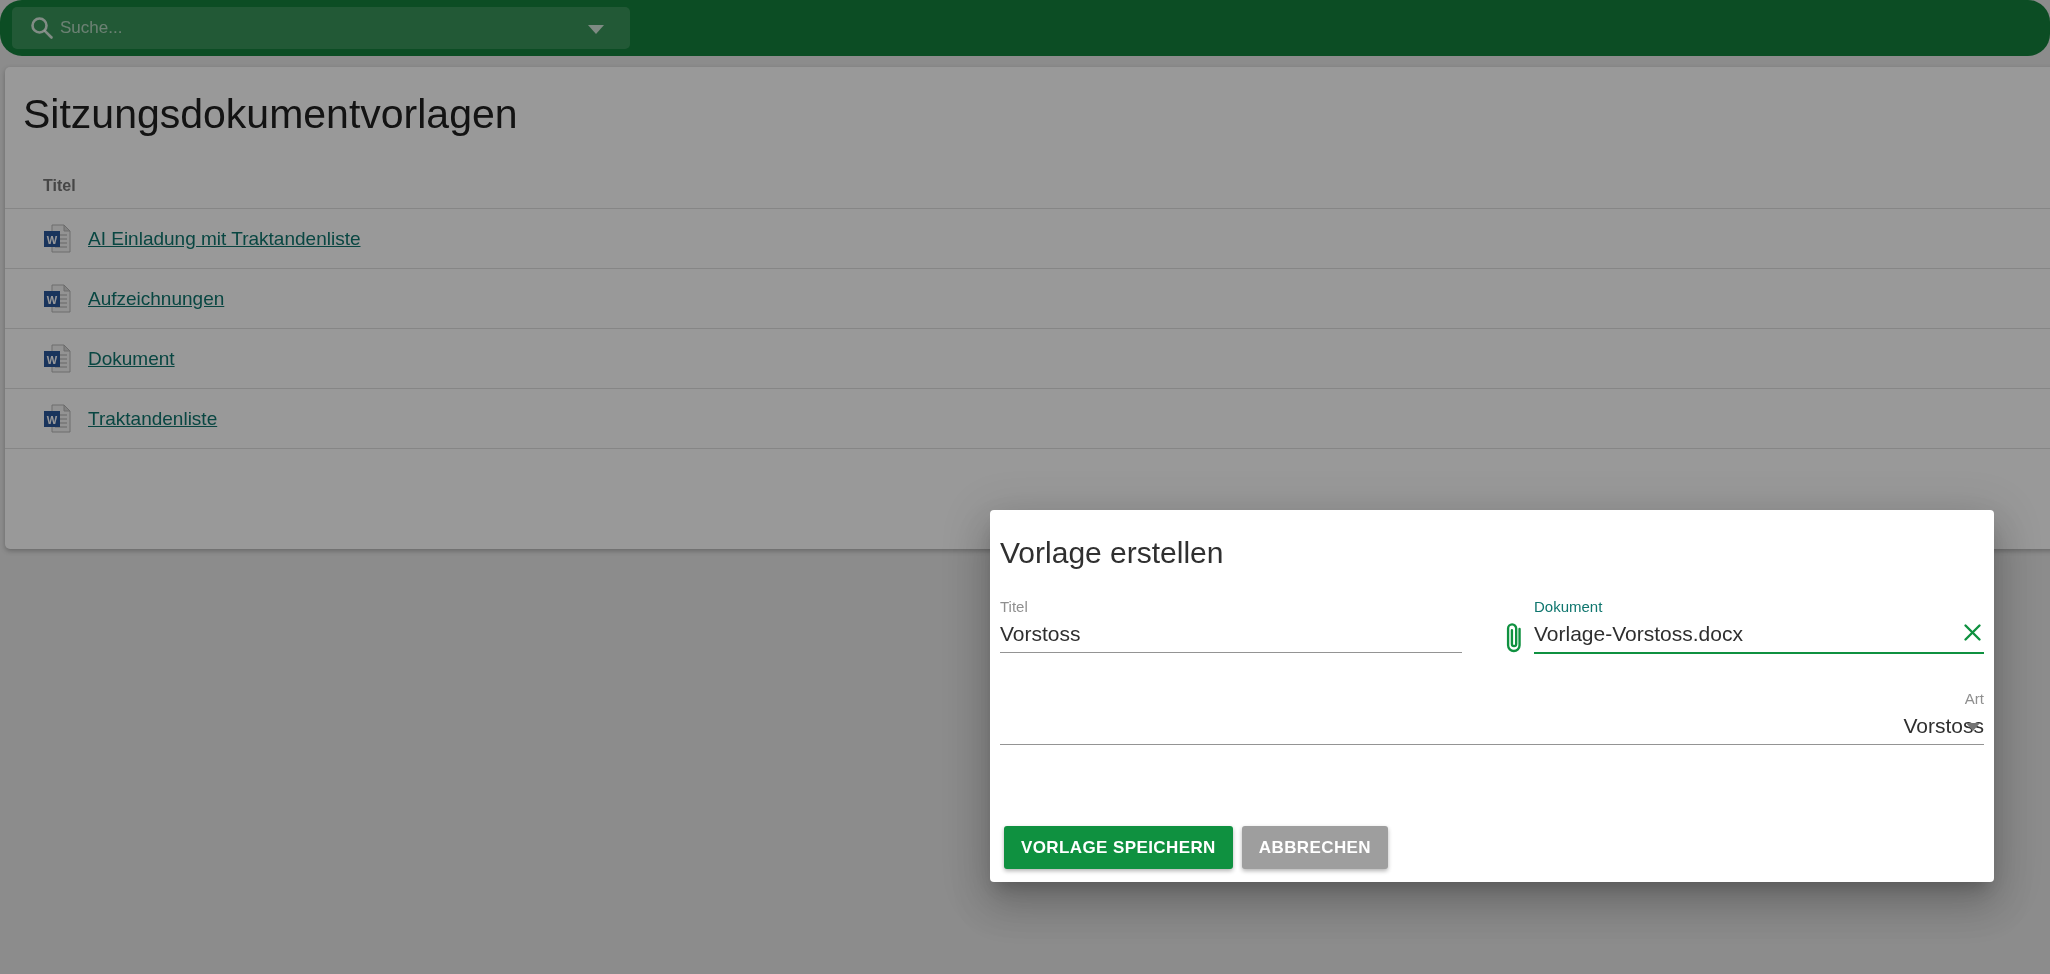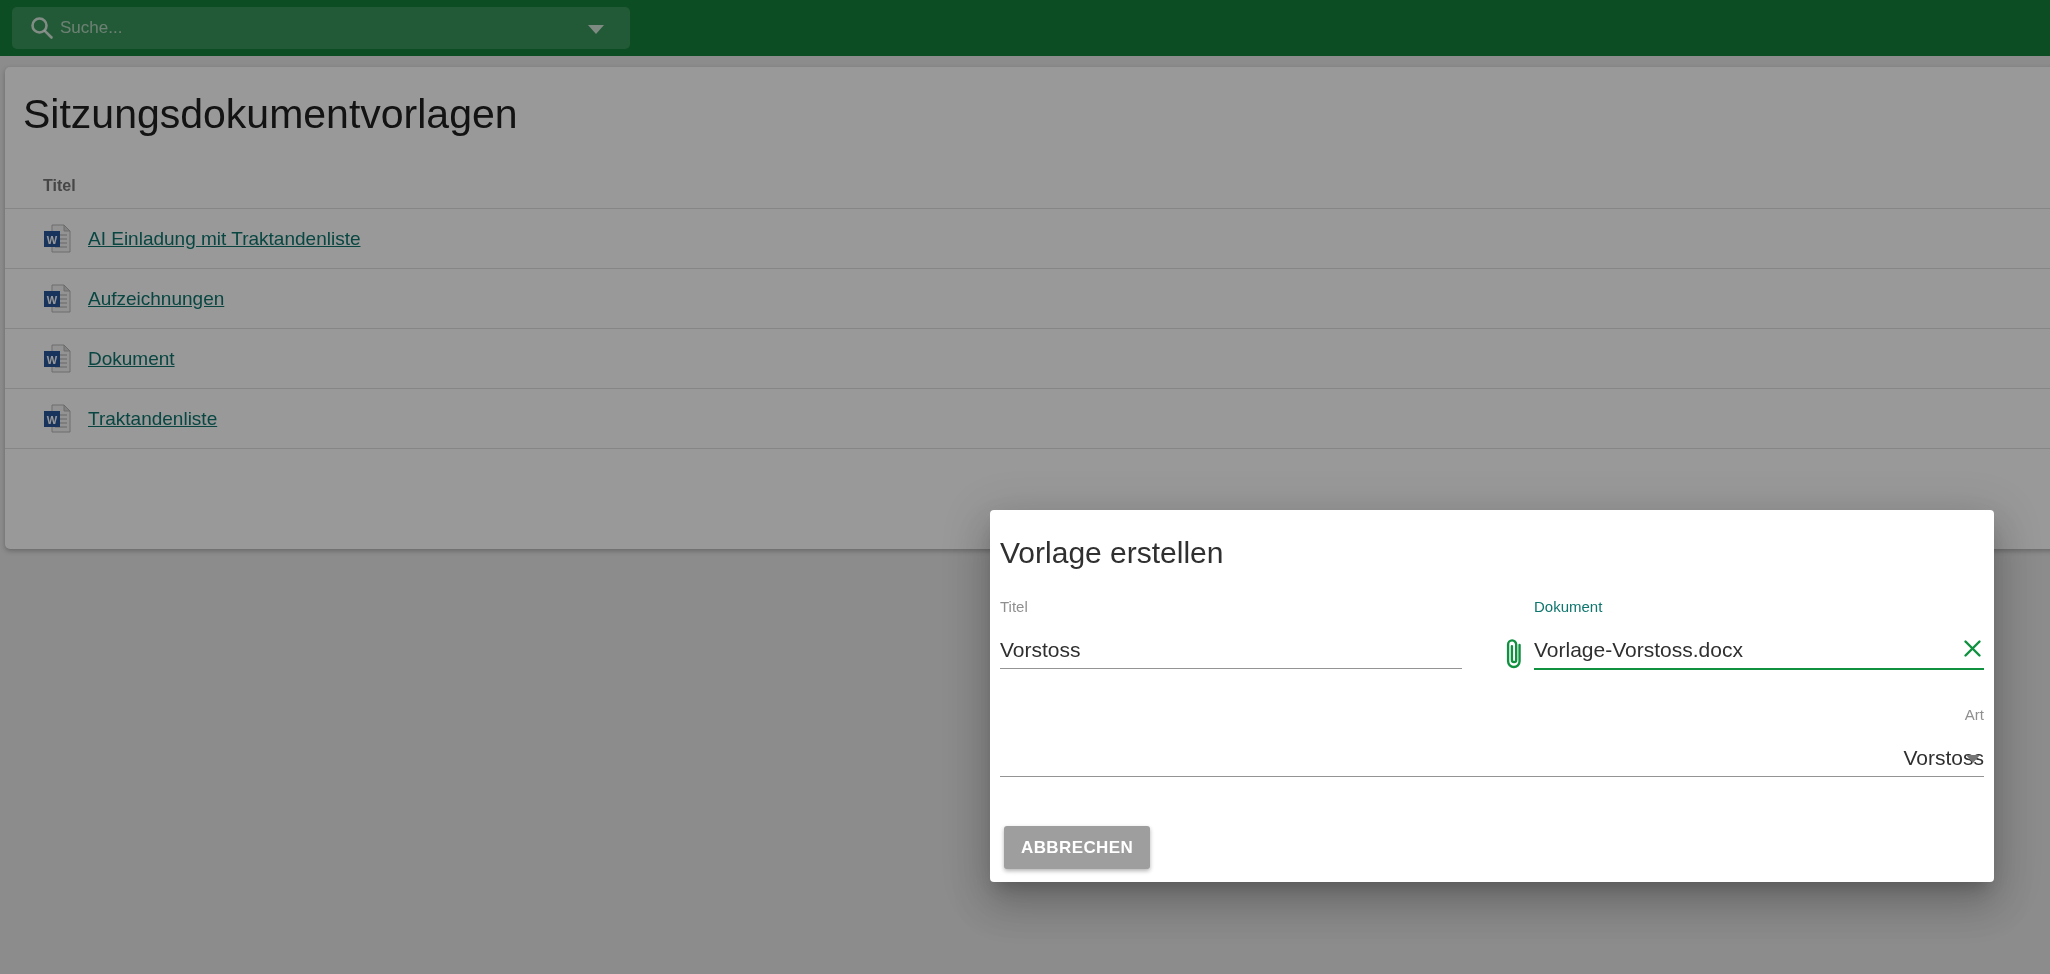--- a/index.html
+++ b/index.html
@@ -1,20 +1,20 @@
 <!DOCTYPE html>
 <html><head>
 <meta charset="utf-8">
 <style>
   * { margin:0; padding:0; box-sizing:border-box; }
   html,body { width:2050px; height:974px; overflow:hidden; }
   body { font-family:"Liberation Sans", sans-serif; background:#e9e9e9; position:relative; }
 
   
-  .appbar { position:absolute; left:0; top:0; width:2050px; height:56px; background:#15813C; z-index:1; }
+  .appbar { position:absolute; left:0; top:0; width:2050px; height:56px; background:#15813C; z-index:1;border-radius:22px; }
   .searchbox { position:absolute; left:12px; top:7px; width:618px; height:42px;
                background:rgba(255,255,255,0.16); border-radius:5px; display:flex; align-items:center; }
   .search-icon { margin-left:17px; width:26px; height:26px; flex:0 0 auto; }
   .search-input { background:transparent; border:none; outline:none; color:rgba(255,255,255,0.92);
                   font-size:17px; margin-left:5px; width:480px; font-family:"Liberation Sans",sans-serif; }
   .search-input::placeholder { color:rgba(255,255,255,0.62); }
   .search-caret { position:absolute; right:26px; top:18px; width:0; height:0;
                   border-left:8px solid transparent; border-right:8px solid transparent;
                   border-top:9px solid rgba(255,255,255,0.78); cursor:pointer; }
 
@@ -35,40 +35,40 @@
 
   
   .dialog { position:absolute; left:990px; top:510px; width:1004px; height:372px; background:#ffffff;
             border-radius:4px; z-index:10; padding:0 10px;
             box-shadow:0 11px 15px -7px rgba(0,0,0,.2), 0 24px 38px 3px rgba(0,0,0,.14), 0 9px 46px 8px rgba(0,0,0,.12); }
   .dialog h2 { padding-top:24px; font-size:30px; font-weight:400; color:#303030; line-height:38px; }
 
   .fields-row { display:flex; margin-top:26px; }
   .field { position:relative; }
   .field .flabel { font-size:15px; color:#8f8f8f; line-height:18px; }
-  .field .fvalue { font-size:21px; color:#2f2f2f; line-height:30px; margin-top:19px; white-space:nowrap; }
+  .field .fvalue { font-size:21px; color:#2f2f2f; line-height:30px; margin-top:3px; white-space:nowrap; }
   .field .underline { height:1px; background:#949494; margin-top:3px; }
   .field-titel { width:462px; }
   .field-dokument { flex:1; margin-left:39px; padding-left:33px; }
   .field-dokument .flabel { color:#0f766e; }
   .field-dokument .underline { height:2px; background:#0F9140; }
   .clip-icon { position:absolute; left:0; bottom:-4px; width:27px; height:40px; }
   .clear-icon { position:absolute; right:2px; bottom:12px; width:19px; height:19px; cursor:pointer; }
 
   .field-art { margin-top:36px; position:relative;text-align:right; }
   .select-caret { position:absolute; right:4px; bottom:14px; width:0; height:0;
                   border-left:7px solid transparent; border-right:7px solid transparent;
                   border-top:8px solid #757575; cursor:pointer; }
 
   .actions { position:absolute; left:14px; bottom:13px; display:flex; }
   .btn { border:none; height:43px; border-radius:3px; padding:0 17px; font-size:17px; font-weight:700;
          color:#ffffff; letter-spacing:0.4px; cursor:pointer; font-family:"Liberation Sans",sans-serif;
          box-shadow:0 2px 4px rgba(0,0,0,0.3); }
   .btn-save { background:#0F9140; }
-  .btn-cancel { background:#9E9E9E; }
+  .btn-cancel { background:#9E9E9E; margin-left:9px; }
 </style>
 </head>
 <body>
 
 <header class="appbar">
   <div class="searchbox">
     <svg class="search-icon" viewBox="0 0 26 26">
       <circle cx="10.5" cy="10.5" r="7" fill="none" stroke="rgba(255,255,255,0.8)" stroke-width="2.6"></circle>
       <line x1="15.8" y1="15.8" x2="22.5" y2="22.5" stroke="rgba(255,255,255,0.8)" stroke-width="2.6" stroke-linecap="round"></line>
     </svg>
@@ -171,15 +171,16 @@
   </div>
 
   <div class="field field-art">
     <div class="flabel">Art</div>
     <div class="fvalue">Vorstoss</div>
     <div class="underline"></div>
     <span class="select-caret"></span>
   </div>
 
   <div class="actions">
+    <button class="btn btn-save">VORLAGE SPEICHERN</button>
     <button class="btn btn-cancel">ABBRECHEN</button>
   </div>
 </div>
 
 </body></html>

